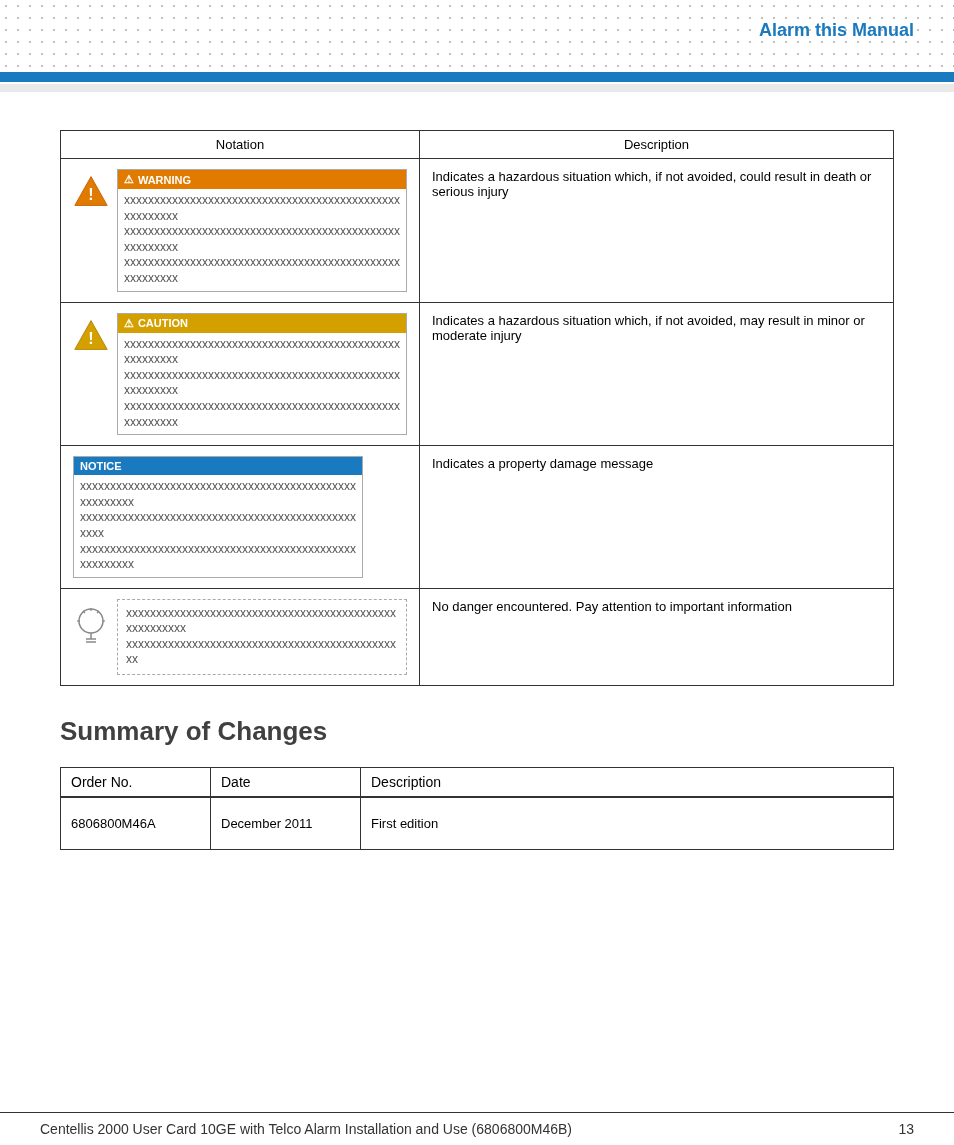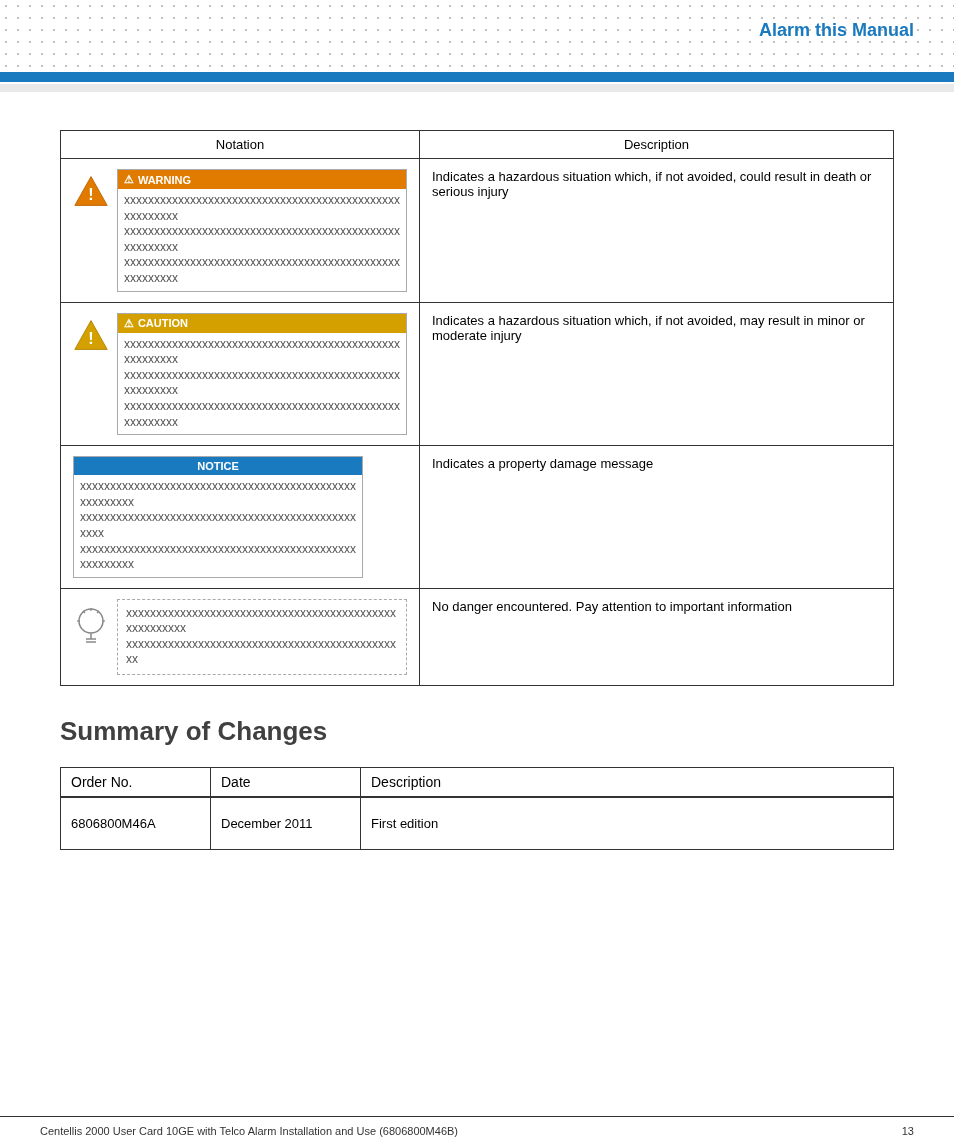--- a/index.html
+++ b/index.html
@@ -122,21 +122,20 @@
 
     .notice-header {
       background: #1a7abf;
       color: #fff;
       padding: 3px 6px;
       font-weight: bold;
       font-size: 11px;
       display: flex;
       align-items: center;
       gap: 4px;
-      justify-content: center;
     }
 
     .warning-content {
       padding: 4px 6px;
       font-size: 9px;
       color: #333;
       line-height: 1.4;
     }
 
     .x-text {
@@ -207,21 +206,21 @@
     
     .footer {
       position: absolute;
       bottom: 0;
       left: 0; right: 0;
       border-top: 1px solid #333;
       padding: 8px 40px;
       display: flex;
       justify-content: space-between;
       align-items: center;
-      font-size: 11px;
+      font-size: 14px;
       color: #333;
     }
   </style>
 </head>
 <body>
 
 <div class="header">
   <div class="header-dots"></div>
   <div class="header-title">Alarm this Manual</div>
   <div class="header-blue-bar"></div>

